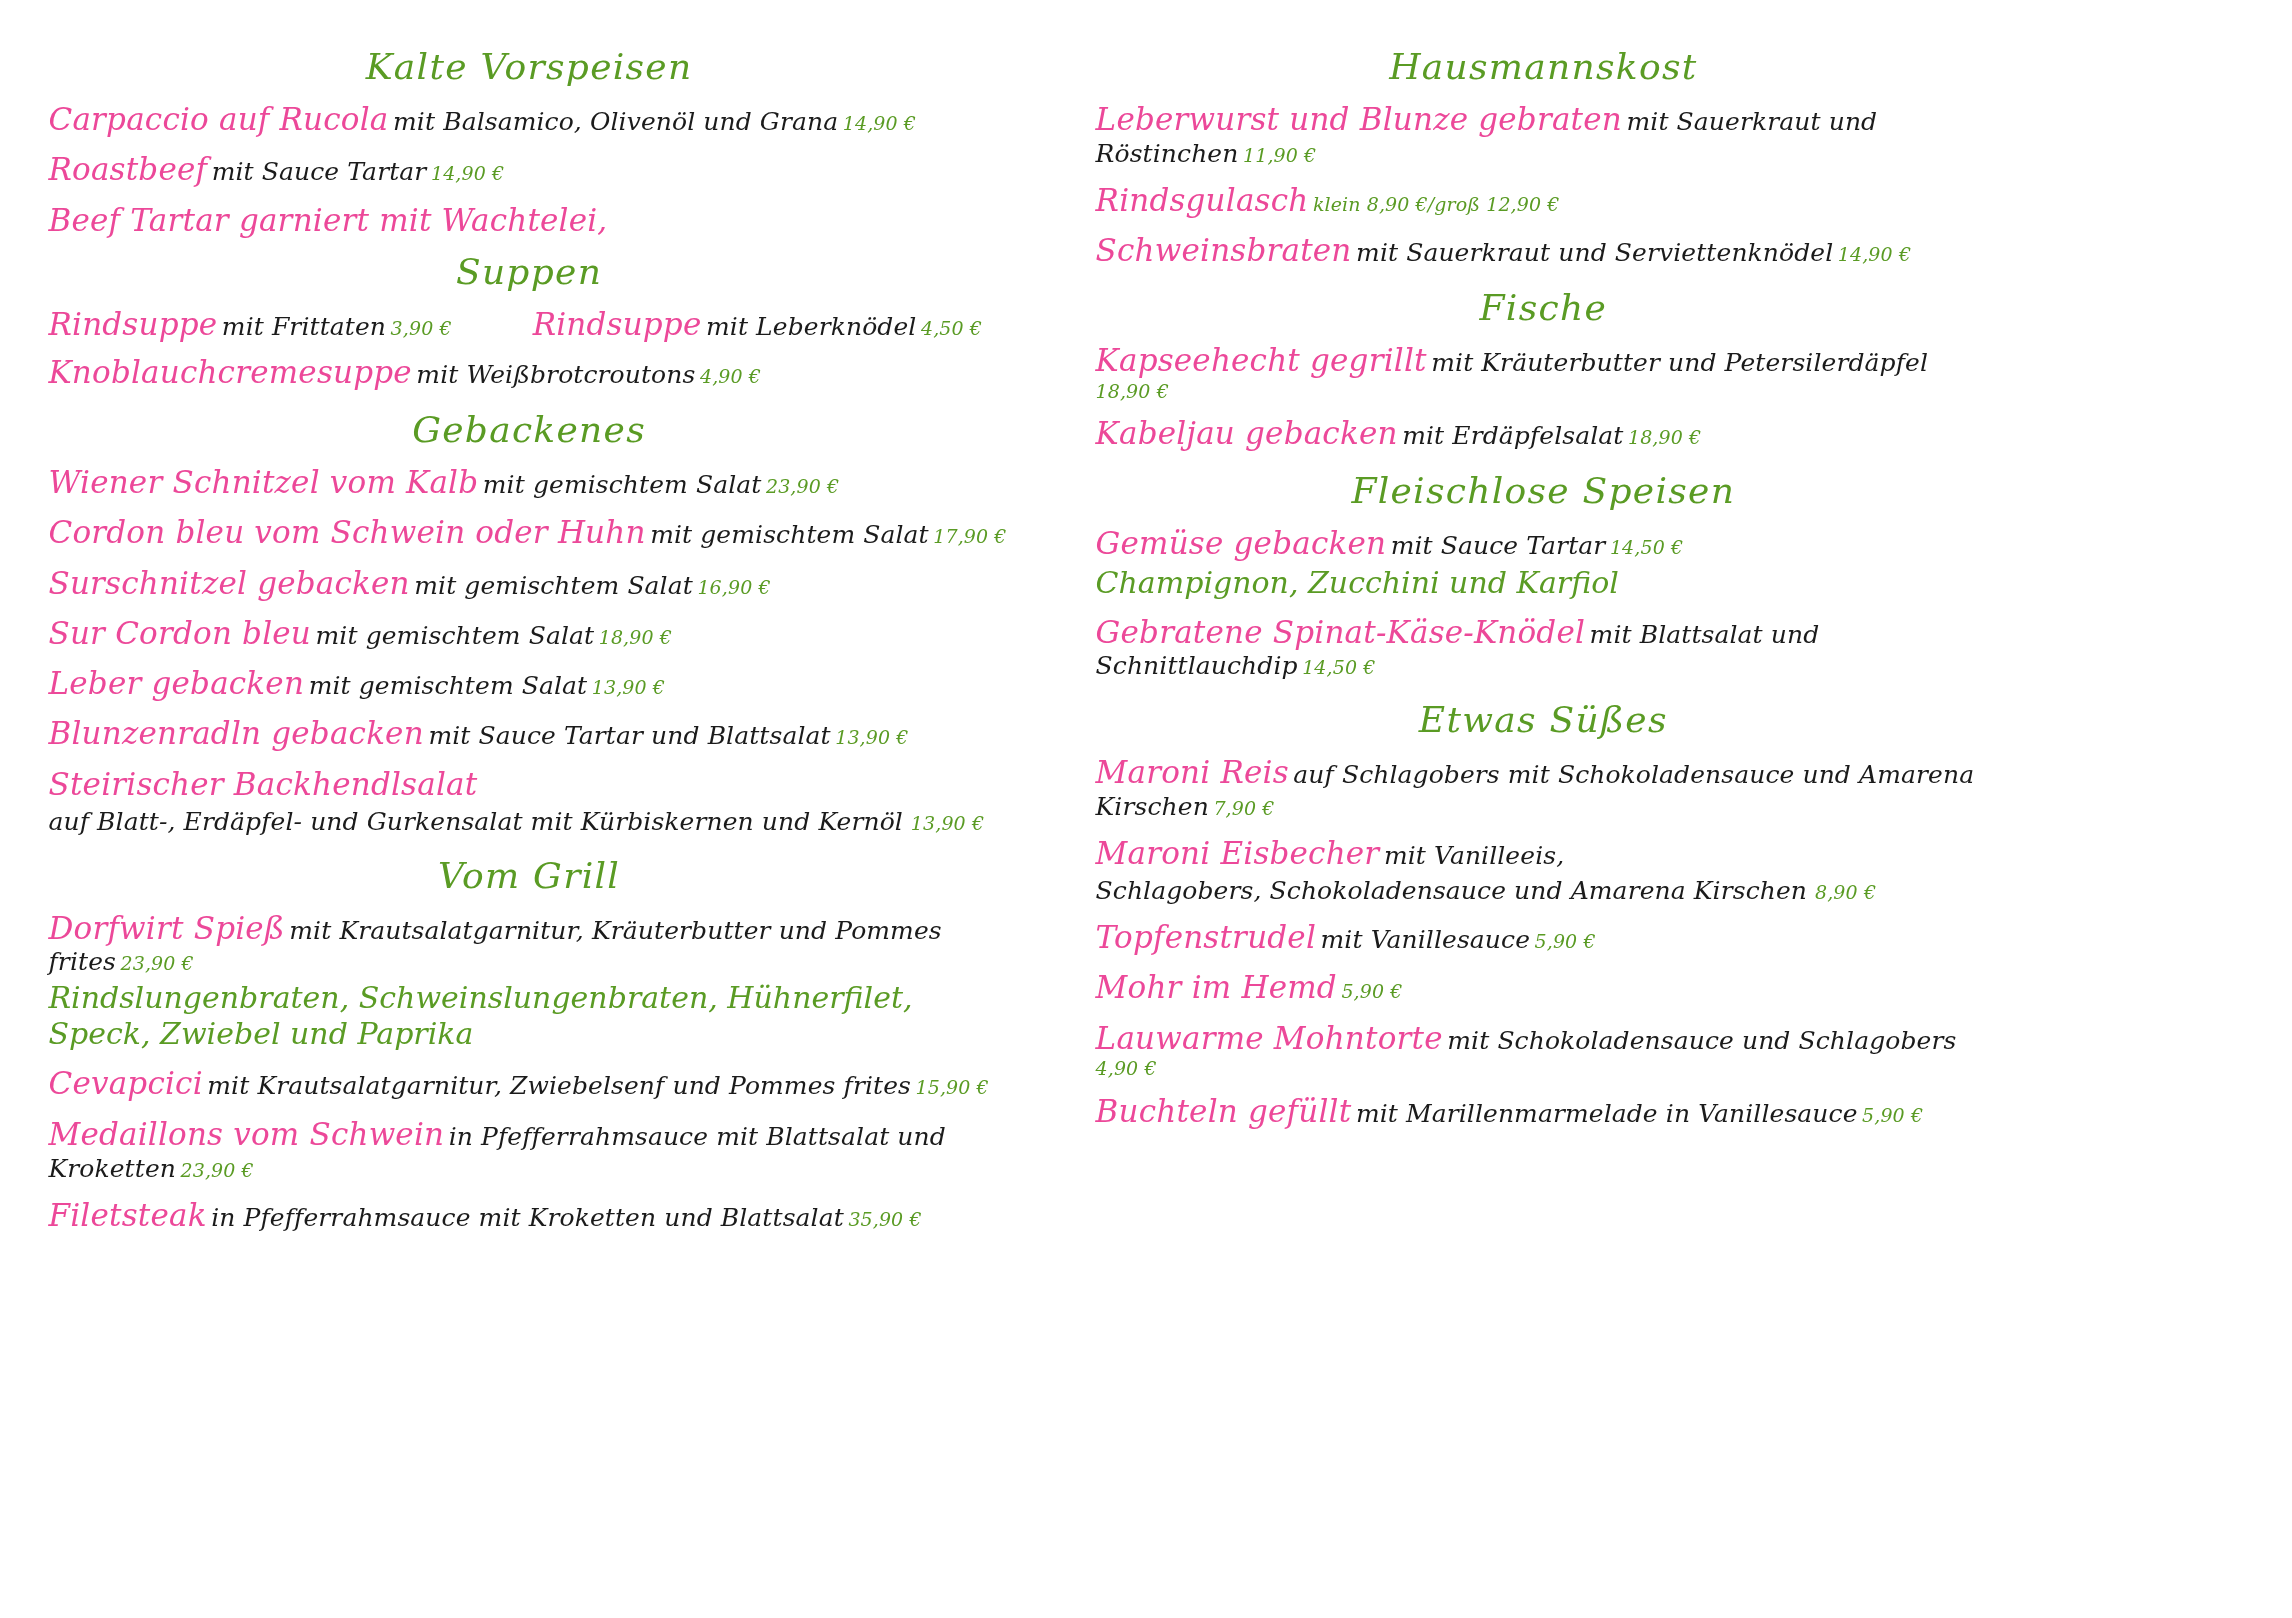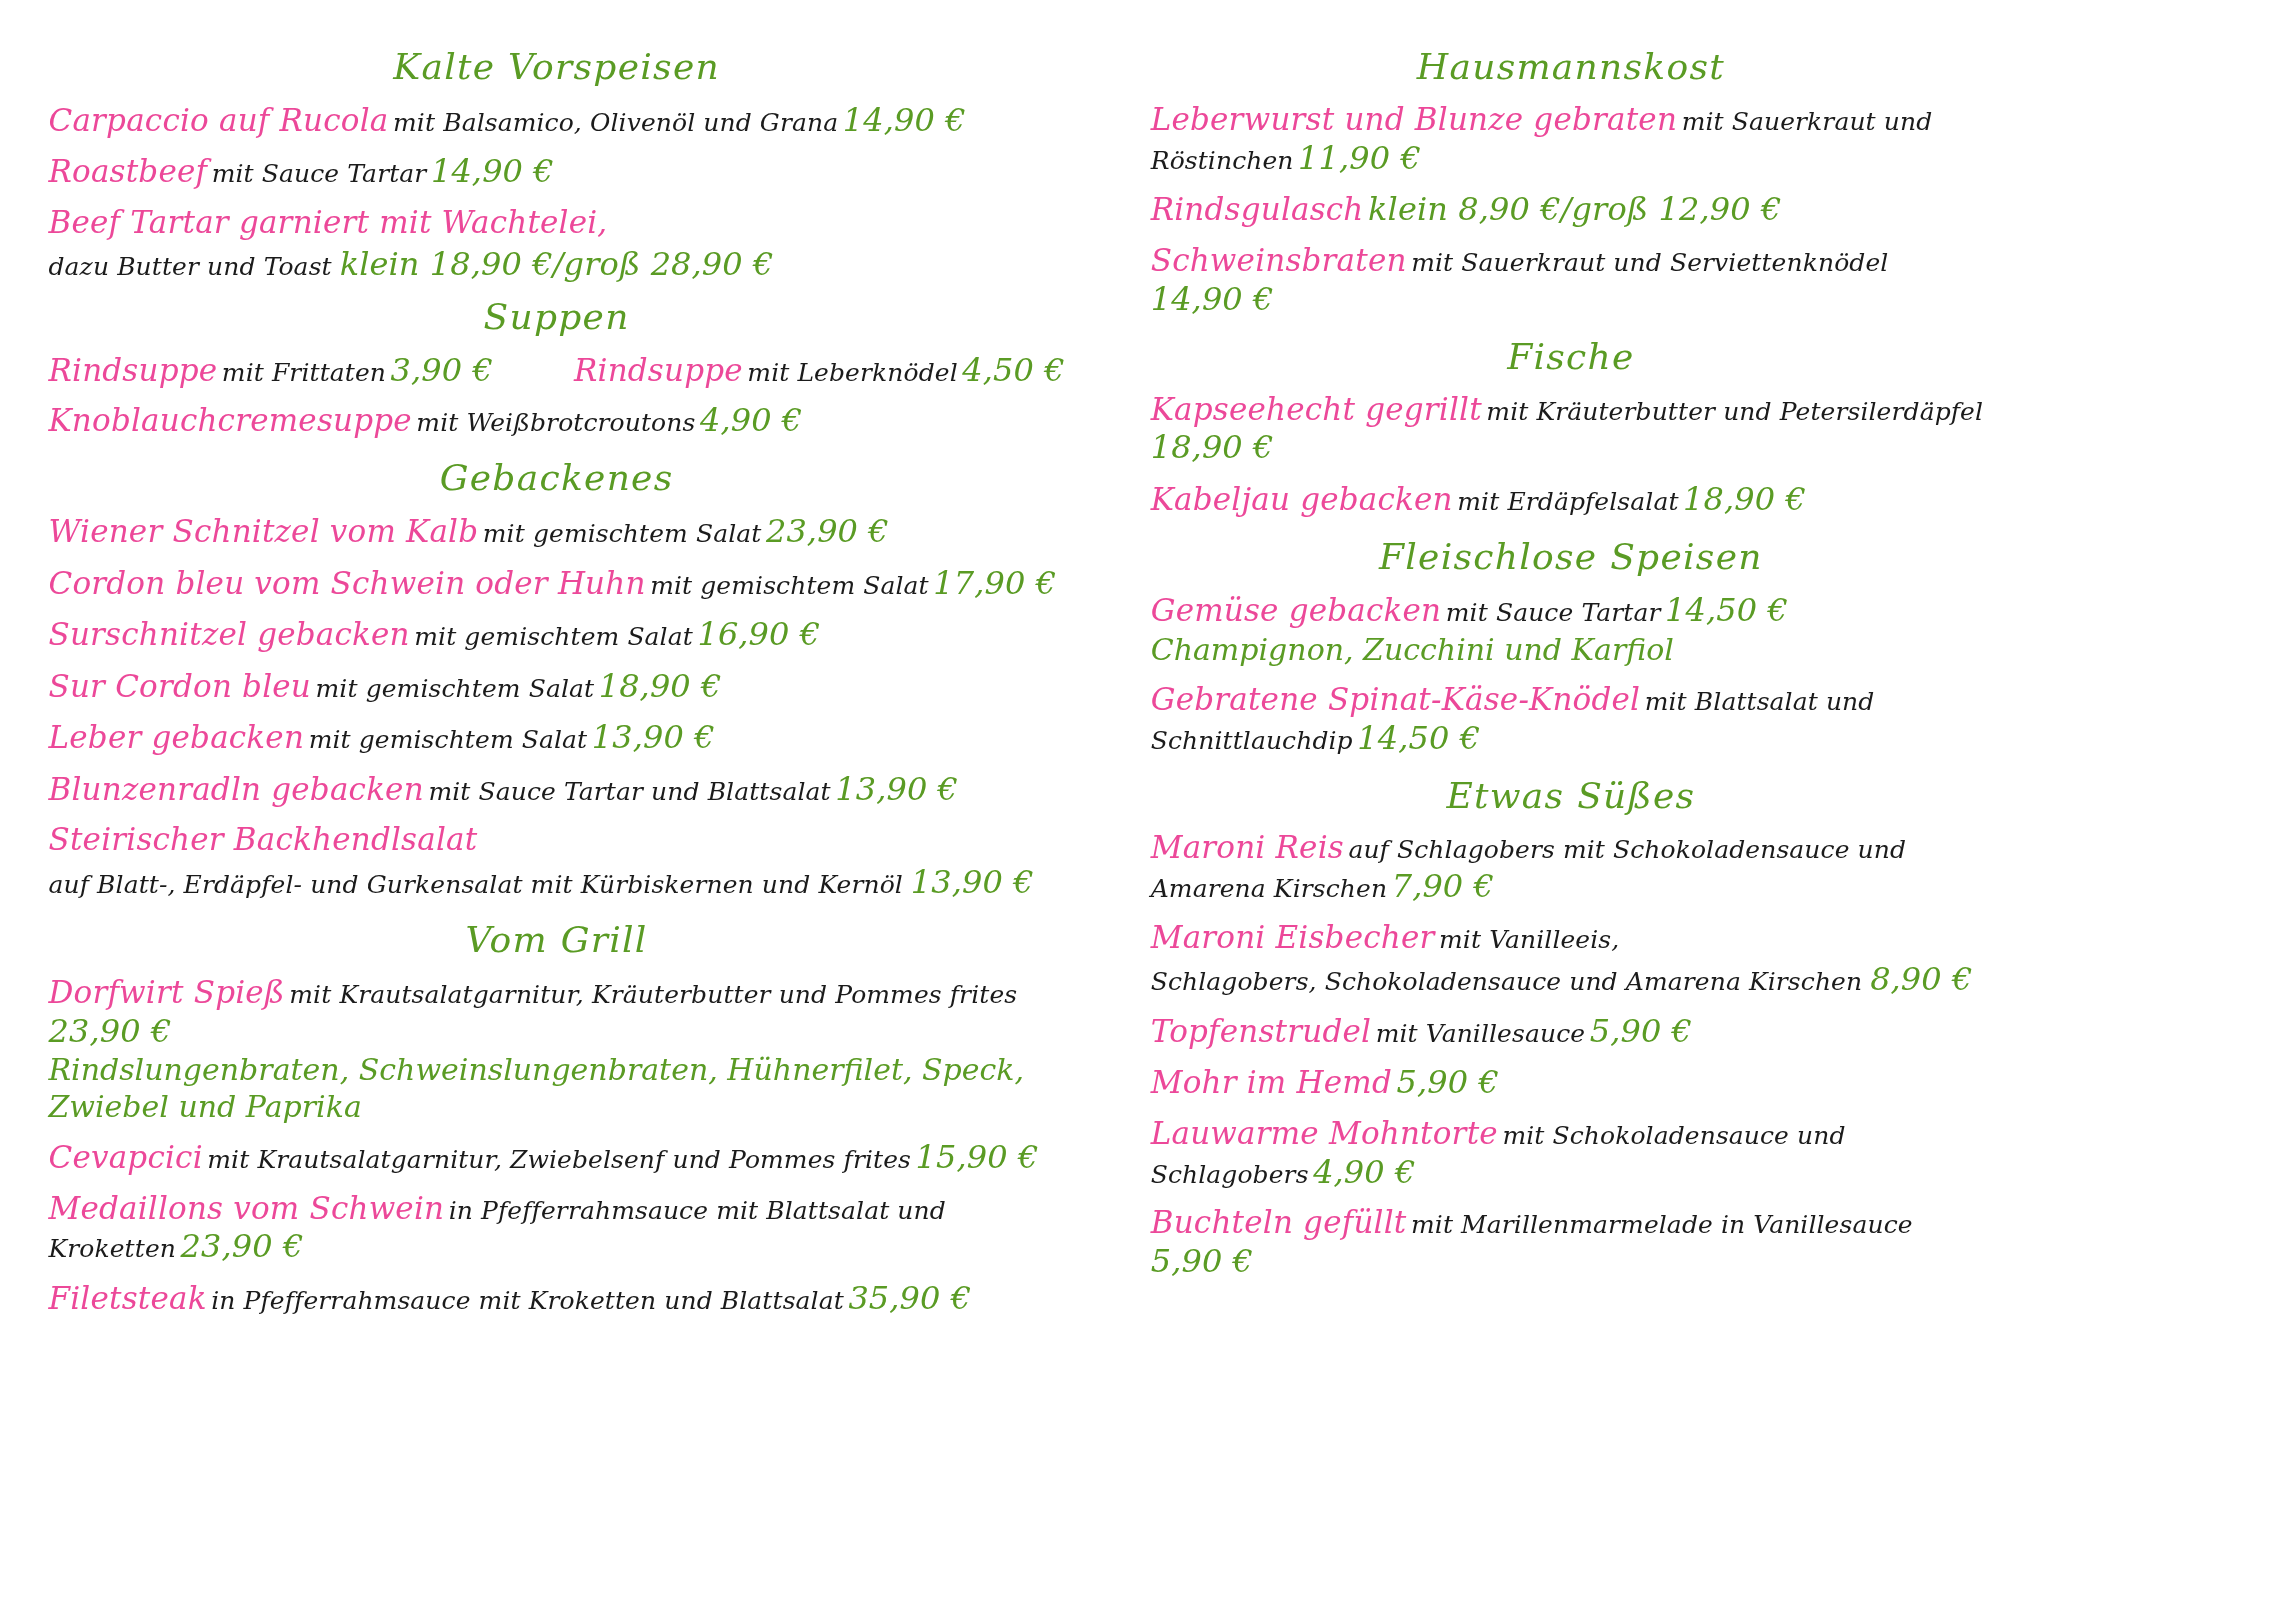--- a/index.html
+++ b/index.html
@@ -59,21 +59,21 @@
   .desc {
     font-family: "DejaVu Serif", serif;
     font-style: italic;
     font-size: 25px;
     color: #1b1b1b;
     letter-spacing: 0.1px;
   }
   .price {
     font-family: "DejaVu Serif", serif;
     font-style: italic;
-    font-size: 32px;
+    font-size: 19px;
     color: #5a9b24;
     letter-spacing: 0.1px;
     white-space: nowrap;
     margin-top: 28px;
   }
   .sub {
     display: block;
     font-family: "DejaVu Serif", serif;
     font-style: italic;
     font-size: 25px;
@@ -113,24 +113,20 @@
       </div>
 
       <div class="item">
         <span class="name">Roastbeef</span>
         <span class="desc">mit Sauce Tartar</span>
         <span class="price">14,90 €</span>
       </div>
 
       <div class="item">
         <span class="name">Beef Tartar garniert mit Wachtelei,</span>
-        <span class="sub">
-          <span class="desc">dazu Butter und Toast</span>
-          <span class="price">klein 18,90 €/groß 28,90 €</span>
-        </span>
       </div>
     </div>
 
     <div class="section suppen-gap">
       <div class="section-title">Suppen</div>
 
       <div class="two-col">
         <div>
           <span class="name">Rindsuppe</span>
           <span class="desc">mit Frittaten</span>

